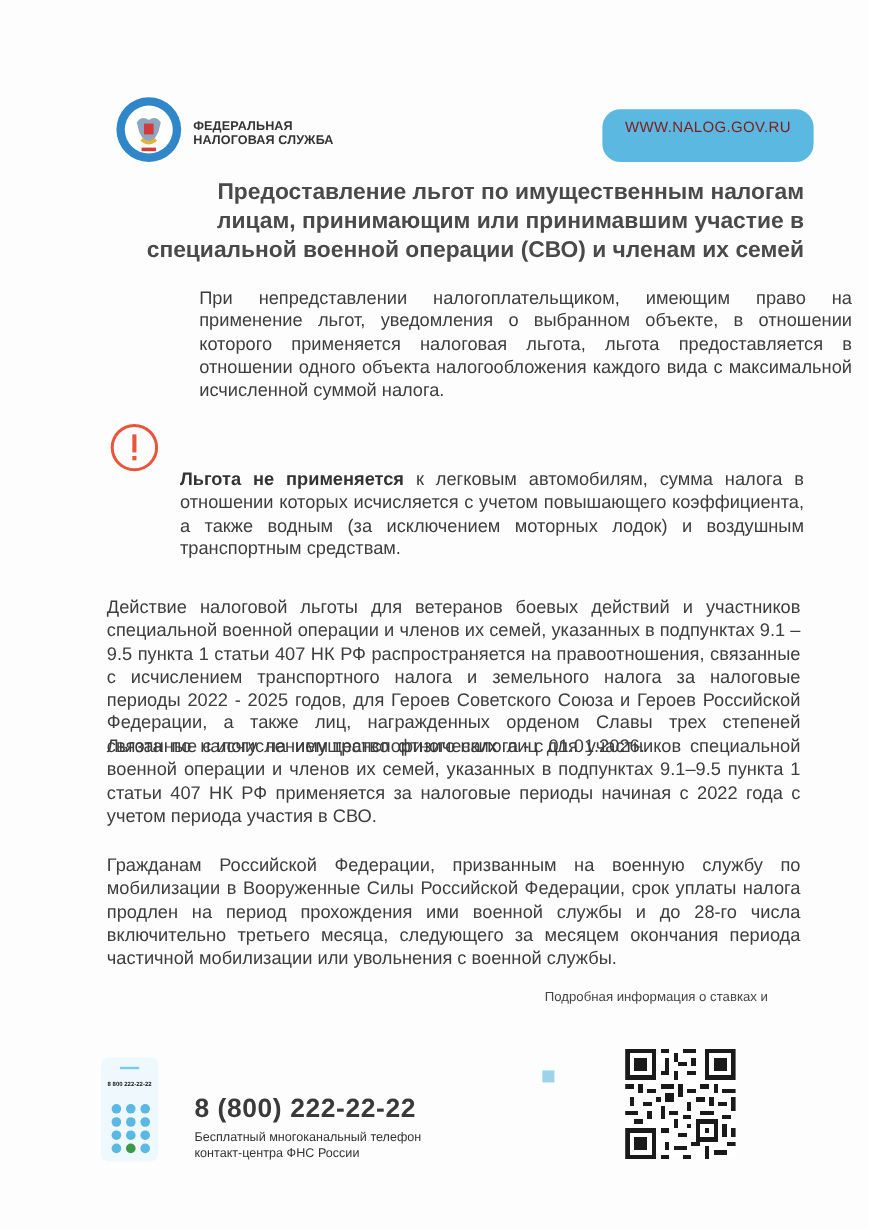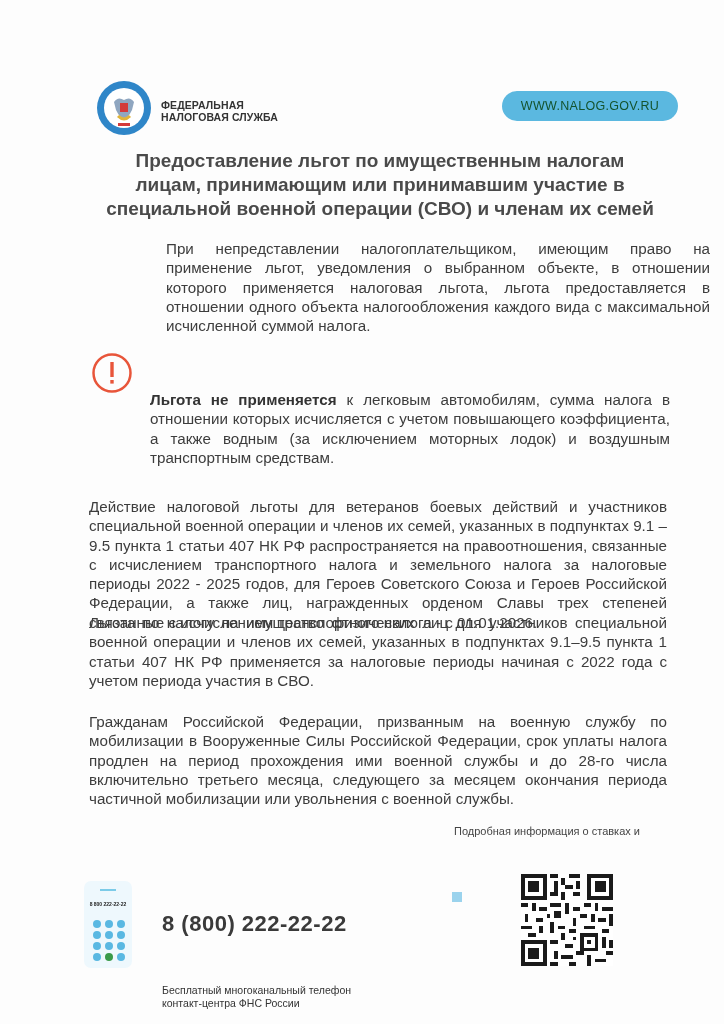--- a/index.html
+++ b/index.html
@@ -2,44 +2,44 @@
 <html><head>
 <meta charset="utf-8">
 <style>
   html, body { margin:0; padding:0; }
   body { width:724px; height:1024px; background:#fdfdfd; position:relative; overflow:hidden;
          font-family:"Liberation Sans", "DejaVu Sans", sans-serif; color:#3a3a3a; }
   .abs { position:absolute; }
   
   #logo { left:96px; top:80px; width:56px; height:56px; }
   #org-name { left:161px; top:99px; font-size:10.5px; font-weight:bold; line-height:12px; color:#333; letter-spacing:0.1px; }
-  #site-pill { left:502px; top:91px; width:176px; height:30px; border-radius:15px; background:#5bb8e0;
-               color:#14532d; font-size:12.5px; line-height:30px; text-align:center; letter-spacing:0.3px; }
+  #site-pill { left:502px; top:91px; width:176px; height:44px; border-radius:15px; background:#5bb8e0;
+               color:#7f1d1d; font-size:12.5px; line-height:30px; text-align:center; letter-spacing:0.3px; }
   
-  #title { left:90px; top:149px; width:580px; text-align:center; font-weight:bold; font-size:19px;
+  #title { left:90px; top:149px; width:580px; text-align:right; font-weight:bold; font-size:19px;
            line-height:24px; color:#4a4a4a; }
   
   .para { font-size:15.2px; line-height:19.3px; text-align:justify; color:#3d3d3d; }
   #p1 { left:122px; top:239px; width:544px;margin-left:44px; }
   #warn-icon { left:91px; top:352px; width:42px; height:42px; }
   #p2 { left:150px; top:346px; width:520px;margin-top:44px; }
   #p2 b { font-weight:bold; color:#333; }
   #p3 { left:89px; top:465px; width:578px;margin-top:32px; }
   #p4 { left:89px; top:613px; width:578px; }
   #p5 { left:89px; top:712px; width:578px; }
   #more-info { left:400px; top:824px; width:240px; text-align:right; font-size:11px; line-height:14px; color:#444; }
   
   #phone-card { left:84px; top:881px; width:48px; height:87px; border-radius:7px; background:#eef8fd; }
   #phone-card .num { position:absolute; left:0; right:0; top:20px; font-size:5px; font-weight:bold; text-align:center; color:#222; }
   #phone-card .bar { position:absolute; left:16px; top:8px; width:16px; height:2px; background:#7ccbe8; }
   #phone-card .keys { position:absolute; left:9px; top:39px; width:32px; display:grid; grid-template-columns:repeat(3,8px); gap:3px 4px; }
   #phone-card .key { width:8px; height:8px; border-radius:50%; background:#5ab8e2; }
   #phone-card .key.green { background:#3a9a4a; }
   #phone-number { left:162px; top:911px; font-size:22px; font-weight:bold; color:#3a3a3a; letter-spacing:0.5px; }
-  #phone-desc { left:162px; top:942px; font-size:10.5px; line-height:13px; color:#333;margin-top:42px; }
+  #phone-desc { left:162px; top:942px; font-size:10.5px; line-height:13px; color:#333; }
   #qr-card { left:452px; top:892px; width:10px; height:10px; background:#5ab8e2; opacity:0.6; }
   #qr { left:521px; top:874px; width:92px; height:92px; }
 </style>
 </head>
 <body>
 
 <svg id="logo" class="abs" viewBox="0 0 56 56">
   <circle cx="28" cy="28" r="27" fill="#2f86c8"></circle>
   <circle cx="28" cy="28" r="20" fill="#ffffff"></circle>
   <path d="M18 22 Q22 16 28 20 Q34 16 38 22 L36 30 Q32 38 28 40 Q24 38 20 30 Z" fill="#8fa6c0"></path>

